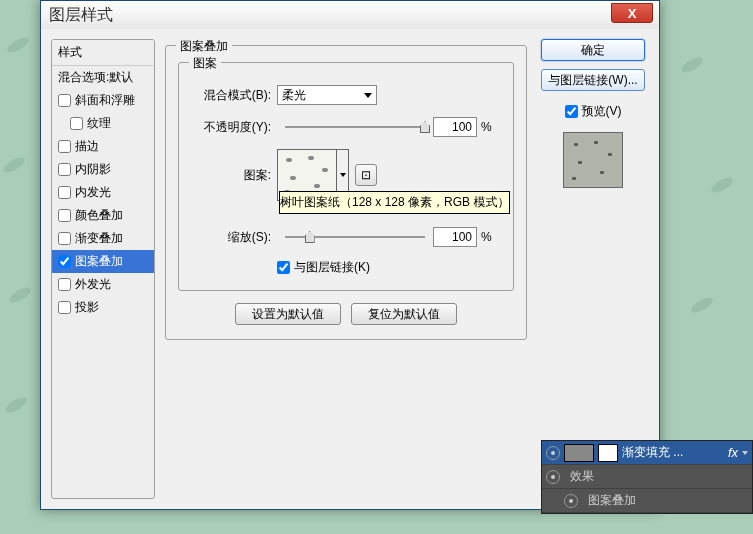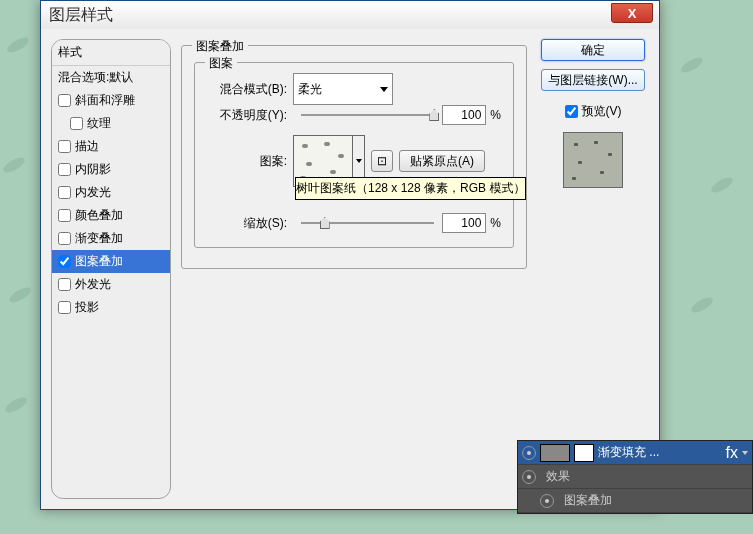--- a/index.html
+++ b/index.html
@@ -7,35 +7,35 @@
 .pattern-bg { position: absolute; inset: 0; background: #a8cdb8; }
 .pattern-dot { position: absolute; width: 24px; height: 10px; background: #98c0a8; border-radius: 50%; transform: rotate(-30deg); }
 
 .dialog { position: absolute; left: 40px; top: 0; width: 620px; height: 510px; background: #f0f0f0; border: 1px solid #1a4a7a; box-shadow: 0 0 12px rgba(0,0,0,0.4); }
 .titlebar { height: 28px; background: linear-gradient(#fff, #e8e8e8); display: flex; align-items: center; padding: 0 4px; position: relative; }
 .titlebar .title { font-size: 16px; color: #333; margin-left: 4px; }
 .titlebar .close { position: absolute; right: 6px; top: 2px; width: 42px; height: 20px; background: linear-gradient(#e06050, #c83828); border: 1px solid #8a2818; border-radius: 0 0 3px 3px; display: flex; align-items: center; justify-content: center; color: #fff; font-size: 13px; font-weight: bold; }
 
 .content { display: flex; padding: 10px; height: calc(100% - 28px); background: #f0f0f0; }
 
-.sidebar { width: 120px; border: 1px solid #a0a0a0; border-radius: 12px; background: #eee; overflow: hidden; }
+.sidebar { width: 104px; border: 1px solid #a0a0a0; border-radius: 3px; background: #eee; overflow: hidden; }
 .sidebar .header { padding: 4px 6px; font-size: 12px; background: #eee; border-bottom: 1px solid #ccc; }
 .sidebar .item { padding: 3px 6px; font-size: 12px; color: #000; display: flex; align-items: center; gap: 4px; cursor: pointer; }
 .sidebar .item.sub { padding-left: 18px; }
 .sidebar .item input[type=checkbox] { width: 13px; height: 13px; }
 .sidebar .item.selected { background: #3874d6; color: #fff; }
 
 .center { flex: 1; padding: 0 10px; position: relative; }
 .fieldset { border: 1px solid #a0a0a0; border-radius: 3px; padding: 10px 12px 14px; margin-top: 6px; position: relative; }
 .fieldset .legend { position: absolute; top: -8px; left: 10px; background: #f0f0f0; padding: 0 4px; font-size: 12px; }
 .fieldset.inner { margin: 6px 0; }
 
-.row { display: flex; align-items: center; margin: 0 0; font-size: 12px; }
+.row { display: flex; align-items: center; margin: 12px 0; font-size: 12px; }
 .row .lbl { width: 80px; text-align: right; margin-right: 6px; }
-.row select, .row .combo { height: 32px; font-size: 12px; padding: 0 4px; border: 1px solid #888; background: #fff; min-width: 100px; }
+.row select, .row .combo { height: 20px; font-size: 12px; padding: 0 4px; border: 1px solid #888; background: #fff; min-width: 100px; }
 .row .combo { display: inline-flex; align-items: center; justify-content: space-between; min-width: 100px; }
 .row .combo .arrow { border-left: 4px solid transparent; border-right: 4px solid transparent; border-top: 5px solid #000; }
 .slider-track { flex: 1; height: 2px; background: #999; position: relative; margin: 0 8px; max-width: 140px; }
 .slider-thumb { position: absolute; top: -5px; width: 10px; height: 12px; background: #e0e0e0; border: 1px solid #666; clip-path: polygon(50% 0, 100% 40%, 100% 100%, 0 100%, 0 40%); }
 .valbox { width: 44px; height: 20px; border: 1px solid #888; background: #fff; font-size: 12px; text-align: right; padding: 2px 4px; }
 .pct { margin-left: 4px; font-size: 12px; }
 
 .pattern-picker { display: flex; align-items: center; gap: 6px; }
 .swatch-wrap { display: flex; align-items: flex-start; border: 1px solid #666; }
 .swatch { width: 58px; height: 50px; background: #f4f4ef; position: relative; }
@@ -51,27 +51,27 @@
 .bottom-btns { display: flex; justify-content: center; gap: 10px; margin-top: 12px; }
 .bottom-btns button { height: 22px; padding: 0 16px; font-size: 12px; background: linear-gradient(#fafafa,#e0e0e0); border: 1px solid #888; border-radius: 3px; }
 
 .right-col { width: 112px; display: flex; flex-direction: column; align-items: center; gap: 8px; }
 .right-col button { width: 104px; height: 22px; font-size: 12px; border: 1px solid #5a8ad0; border-radius: 3px; background: linear-gradient(#fafeff,#dce8f8); cursor: pointer; }
 .right-col button.primary { border: 1.5px solid #2a6ad0; box-shadow: 0 0 2px #6aa0e8; }
 .preview-chk { display: flex; align-items: center; gap: 4px; font-size: 12px; margin-top: 4px; }
 .preview-box { width: 60px; height: 56px; background: #b0b4a8; border: 1px solid #666; position: relative; margin-top: 4px; }
 .preview-box .d { position: absolute; width: 4px; height: 3px; background: #5a5a50; border-radius: 1px; }
 
-.layers-panel { position: absolute; right: 0; bottom: 20px; width: 236px; background: #535353; color: #ccc; font-size: 12px; border: 1px solid #222; margin-top: 27px; }
+.layers-panel { position: absolute; right: 0; bottom: 20px; width: 212px; background: #535353; color: #ccc; font-size: 12px; border: 1px solid #222; margin-top: 27px; }
 .lp-row { display: flex; align-items: center; height: 24px; border-bottom: 1px solid #404040; padding: 0 4px; gap: 4px; }
 .lp-row.sel { background: #2a5a9a; color: #fff; }
 .lp-thumb { width: 30px; height: 18px; background: #888; border: 1px solid #000; }
 .lp-mask { width: 20px; height: 18px; background: #fff; border: 1px solid #000; }
 .lp-label { flex: 1; overflow: hidden; text-overflow: ellipsis; white-space: nowrap; }
-.fx { font-size: 16px; margin-left: auto; }
+.fx { font-style: italic; font-size: 13px; margin-left: auto; }
 .eye { width: 14px; height: 14px; border: 1px solid #999; border-radius: 50%; position: relative; }
 .eye::after { content: ""; position: absolute; left: 4px; top: 4px; width: 4px; height: 4px; background: #ccc; border-radius: 50%; }
 .caret-d { border-left: 3px solid transparent; border-right: 3px solid transparent; border-top: 4px solid #ccc; margin-left: auto; }
 </style>
 </head>
 <body>
 
 <div class="pattern-bg">
   <div class="pattern-dot" style="left:6px; top:40px"></div>
   <div class="pattern-dot" style="left:2px; top:160px"></div>
@@ -171,36 +171,43 @@
                   <div class="spot" style="left:44px;top:18px"></div>
                   <div class="spot" style="left:12px;top:26px"></div>
                   <div class="spot" style="left:36px;top:34px"></div>
                   <div class="spot" style="left:6px;top:40px"></div>
                 </div>
                 <div class="swatch-arrow">
                     <div class="caret"></div>
                   </div>
               </div>
               <button class="btn-small" style="width:22px;padding:0">⊡</button>
-              <button class="btn-small">贴紧原点(A)</button>
             </div>
             <div class="tooltip" style="left:88px; top:42px">树叶图案纸（128 x 128 像素，RGB 模式）</div>
           </div>
 
           <div class="row" style="margin-top:26px">
             <span class="lbl">缩放(S):</span>
             <div class="slider-track">
                 <div class="slider-thumb" style="left:14%"></div>
               </div>
             <input class="valbox" value="100" style="">
             <span class="pct">%</span>
           </div>
 
-        </div>
-
+          <div class="linkrow">
+            <input type="checkbox" checked="" style="">
+            <span>与图层链接(K)</span>
+          </div>
+        </div>
+
+        <div class="bottom-btns">
+          <button>设置为默认值</button>
+          <button>复位为默认值</button>
+        </div>
       </div>
     </div>
 
     <div class="right-col">
       <button class="primary">确定</button>
       <button>与图层链接(W)...</button>
       <div class="preview-chk">
         <input type="checkbox" checked="" style="">
         <span>预览(V)</span>
       </div>

